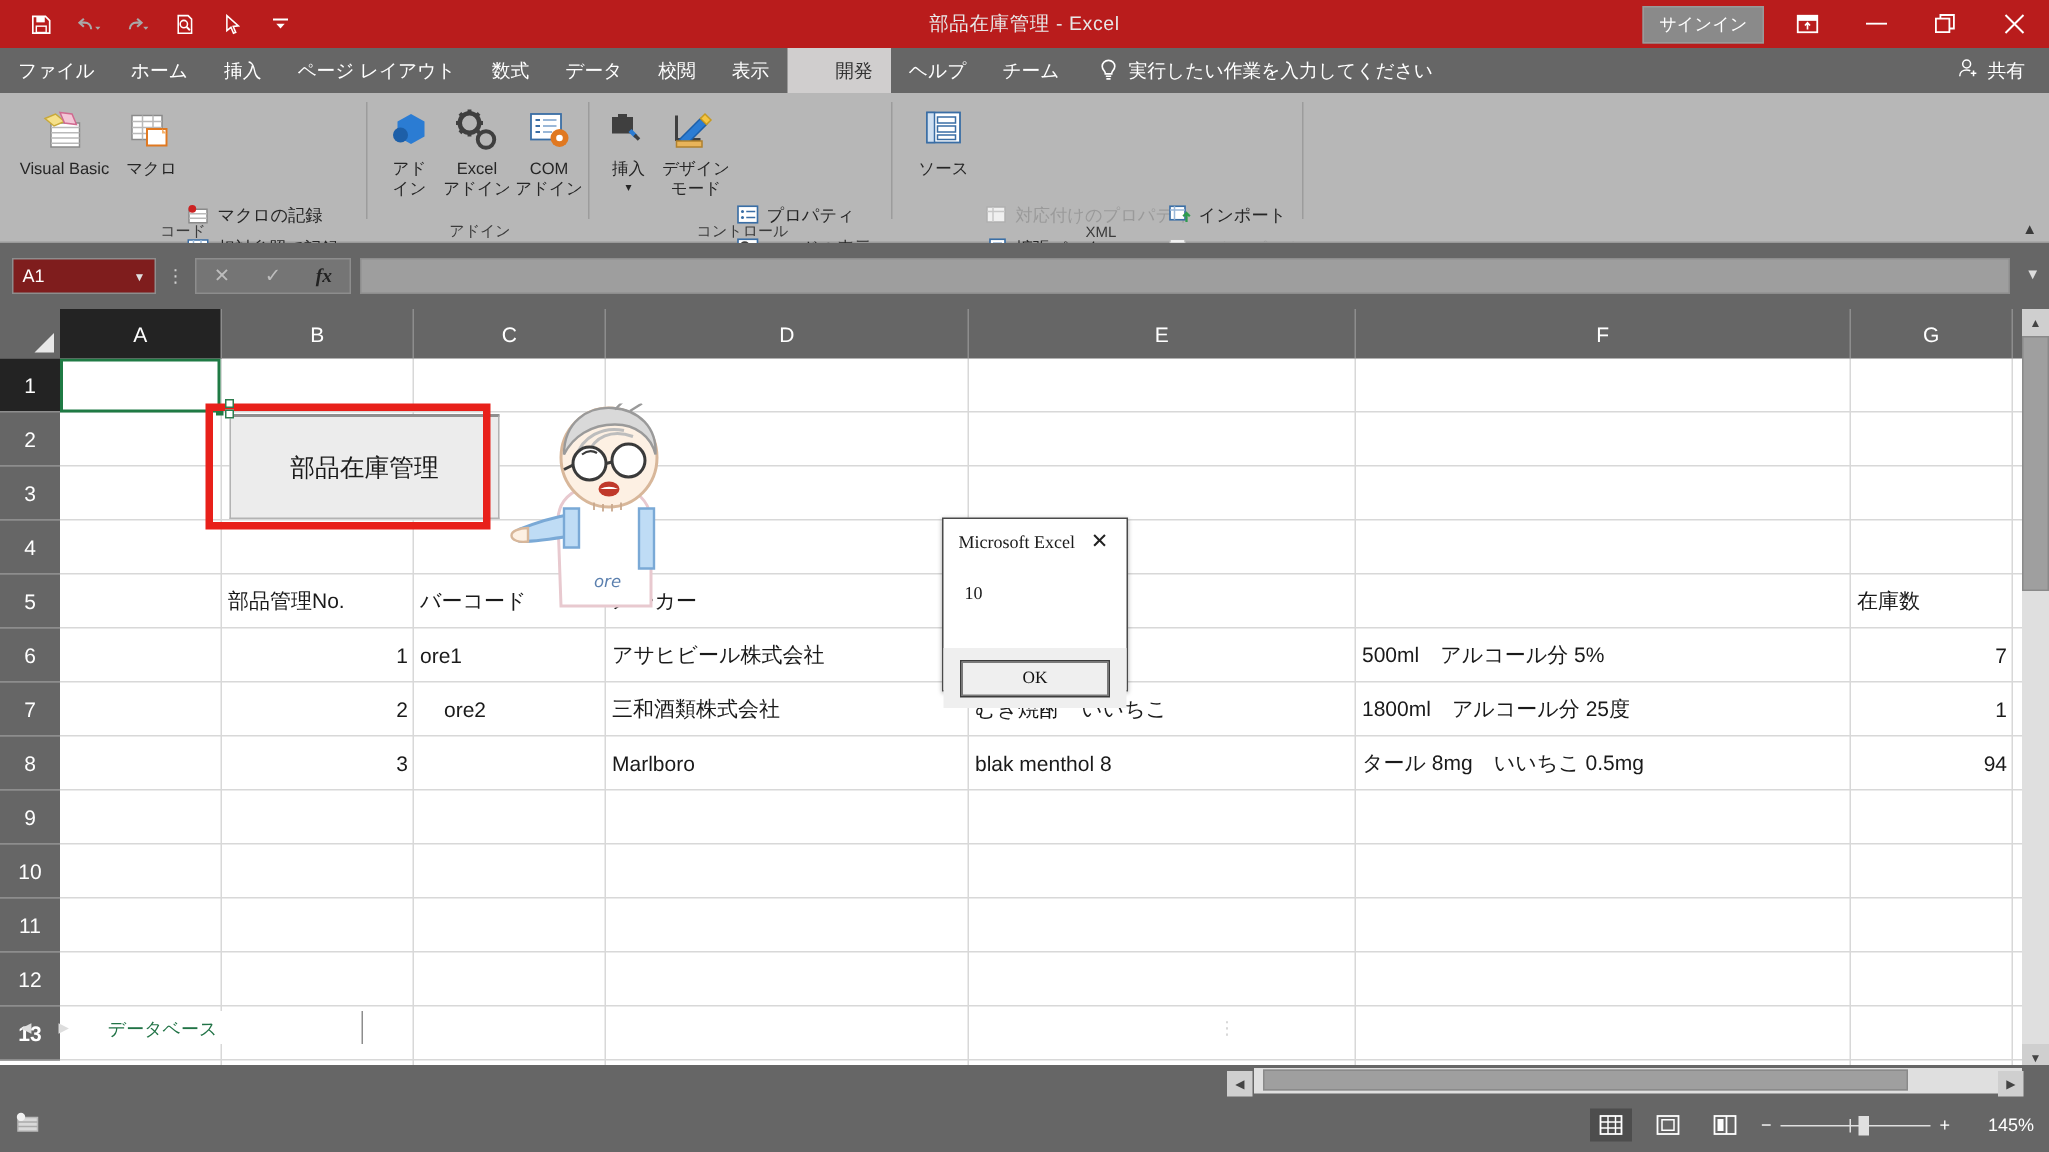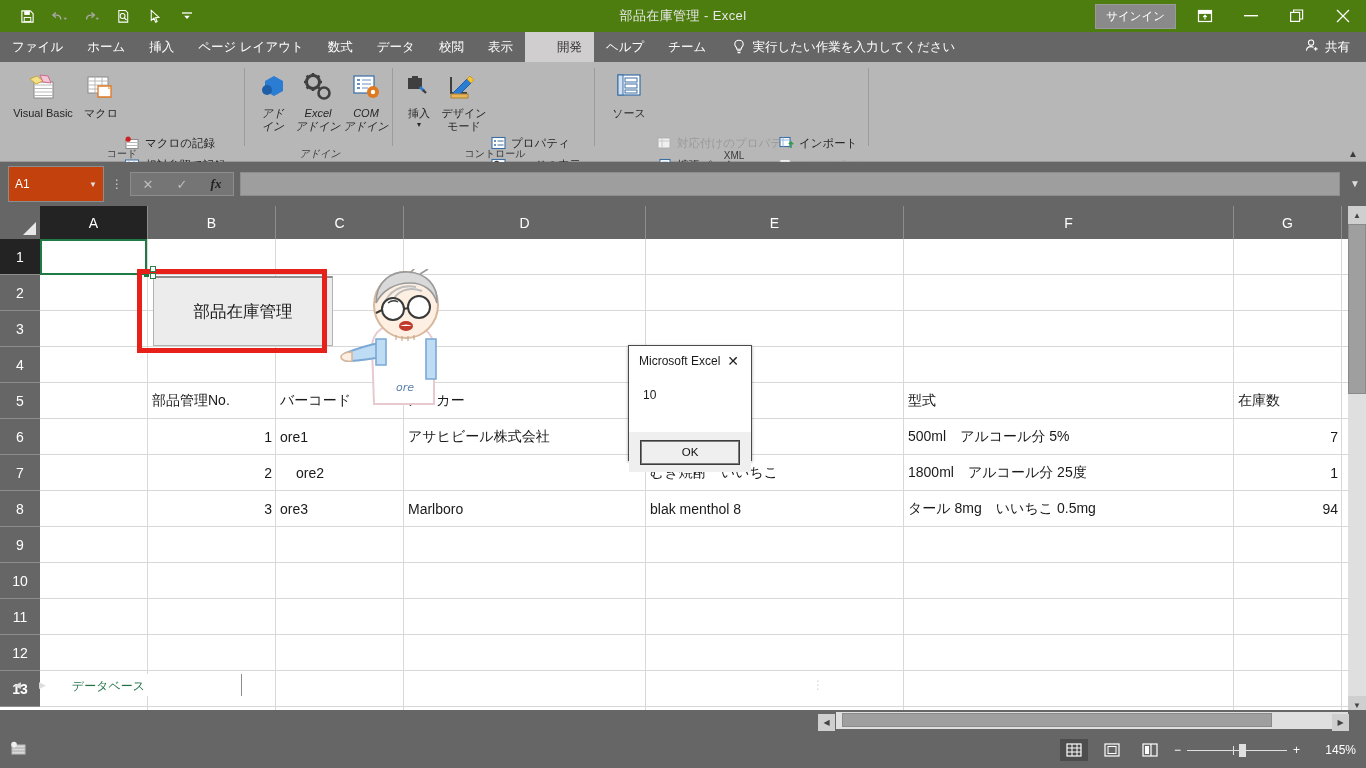--- a/index.html
+++ b/index.html
@@ -5,21 +5,21 @@
   * { box-sizing: border-box; margin:0; padding:0; }
   html,body { width:1366px; height:768px; overflow:hidden; }
   body {
     font-family: "Liberation Sans", "DejaVu Sans", sans-serif;
     background:#ffffff;
     -webkit-font-smoothing:antialiased;
   }
   
   .titlebar{
     position:absolute; left:0; top:0; width:1366px; height:32px;
-    background:#4d7c0f; color:#ffffff; display:flex; align-items:center;
+    background:#b91c1c; color:#ffffff; display:flex; align-items:center;
   }
   .qat{ display:flex; align-items:center; height:32px; padding-left:12px; gap:2px;}
   .qat-btn{
     width:30px;height:26px;display:flex;align-items:center;justify-content:center;
     color:#ffffff; font-size:13px; line-height:1;
   }
   .qat-btn.dim{ color:#a9a9a9; }
   .qat-btn svg{ display:block; }
   .title-center{
     position:absolute;left:0;top:0;width:1366px;height:32px;
@@ -75,21 +75,21 @@
   }
   .smallbtn.disabled{ color:#9a9a9a; }
   .smallbtn .ic{ width:16px;height:16px;display:flex;align-items:center;justify-content:center;}
   .collapse-ribbon{position:absolute;right:8px;bottom:2px;font-size:10px;color:#3b3b3b;}
   
   .fbar{
     position:absolute;left:0;top:162px;width:1366px;height:44px;background:#666666;
     display:flex;align-items:center;
   }
   .namebox{
-    margin-left:8px;width:96px;height:36px;background:#c2410c;border:1px solid #8d8d8d;
+    margin-left:8px;width:96px;height:24px;background:#7f1d1d;border:1px solid #8d8d8d;
     display:flex;align-items:center;justify-content:space-between;padding:0 6px;
     color:#ffffff;font-size:12px;
   }
   .namebox .caret{font-size:8px;color:#e0e0e0;}
   .fdots{width:26px;text-align:center;color:#cfcfcf;font-size:12px;}
   .fbtns{display:flex;align-items:center;gap:0;background:#757575;border:1px solid #8d8d8d;height:24px;}
   .fbtn{width:34px;height:22px;display:flex;align-items:center;justify-content:center;color:#bdbdbd;font-size:13px;}
   .fbtn.fx{color:#222;font-style:italic;font-weight:bold;font-family:"Liberation Serif",serif;}
   .finput{
     flex:1;height:24px;margin-left:6px;margin-right:26px;background:#9e9e9e;border:1px solid #8d8d8d;
@@ -129,20 +129,21 @@
     display:flex;align-items:center;justify-content:center;font-size:16.5px;color:#1a1a1a;
   }
   .annot{ position:absolute;border:5px solid #e8201a; }
   .shandle{position:absolute;width:6px;height:6px;background:#ffffff;border:1px solid #2e7d4f;}
   
   .character{position:absolute;}
   
   .dialog{
     position:absolute;background:#ffffff;border:1px solid #4a4a4a;
     box-shadow:0 1px 3px rgba(0,0,0,.35);
+    font-family:Liberation Serif, serif;
   }
   .dlg-title{
     height:30px;display:flex;align-items:center;justify-content:space-between;
     padding:0 8px 0 10px;font-size:12px;color:#1a1a1a;
   }
   .dlg-close{font-size:14px;color:#222;width:20px;text-align:center;}
   .dlg-body{ padding:12px 14px 0 14px;font-size:12px;color:#1a1a1a;height:56px;}
   .dlg-foot{ background:#efefef;height:40px;display:flex;align-items:center;justify-content:center;}
   .dlg-ok{
     width:98px;height:23px;background:#efefef;border:1px solid #7a7a7a;outline:1px solid #3c3c3c;
@@ -340,21 +341,21 @@
             <path d="M8 1.5l6.5 11.5H1.5z" fill="#f5c542" stroke="#c79a20" stroke-width="1"></path>
             <path d="M8 5.5v4M8 11h.01" stroke="#5a4410" stroke-width="1.4"></path>
           </svg>
       </span>
       <span>マクロのセキュリティ</span>
     </div>
     <div class="glabel">コード</div>
   </div>
   <div class="rsep" style="left:244px;"></div>
 
-  <div class="rgroup" style="left:250px;width:140px;font-style:italic;">
+  <div class="rgroup" style="left:250px;width:140px;">
     <div class="bigbtn" style="left:2px;width:42px;">
       <div class="ic">
         <svg width="34" height="32" viewBox="0 0 34 32">
             <path d="M18 4l9 5v10l-9 5-9-5V9z" fill="#2b7cd3"></path>
             <circle cx="11" cy="18" r="5" fill="#1d5fa8"></circle>
           </svg>
       </div>
       <span style="white-space:pre-line;">アド
 イン</span>
     </div>
@@ -579,38 +580,37 @@
     <div class="gl" style="left:235px;top:0;width:1px;height:475px;"></div>
     <div class="gl" style="left:363px;top:0;width:1px;height:475px;"></div>
     <div class="gl" style="left:605px;top:0;width:1px;height:475px;"></div>
     <div class="gl" style="left:863px;top:0;width:1px;height:475px;"></div>
     <div class="gl" style="left:1193px;top:0;width:1px;height:475px;"></div>
     <div class="gl" style="left:1301px;top:0;width:1px;height:475px;"></div>
 
     <div class="cell" style="left:108px;top:144px;width:128px;height:35px;">部品管理No.</div>
     <div class="cell" style="left:236px;top:144px;width:128px;height:35px;">バーコード</div>
     <div class="cell" style="left:364px;top:144px;width:242px;height:35px;">メーカー</div>
-    <div class="cell" style="left:864px;top:144px;width:330px;height:35px;">型式</div>
     <div class="cell" style="left:1194px;top:144px;width:108px;height:35px;">在庫数</div>
 
     <div class="cell r" style="left:108px;top:180px;width:128px;height:35px;">1</div>
     <div class="cell" style="left:236px;top:180px;width:128px;height:35px;">ore1</div>
     <div class="cell" style="left:364px;top:180px;width:244px;height:35px;">アサヒビール株式会社</div>
     <div class="cell" style="left:606px;top:180px;width:258px;height:35px;">スーパードライ</div>
     <div class="cell" style="left:864px;top:180px;width:330px;height:35px;">500ml　アルコール分 5%</div>
     <div class="cell r" style="left:1194px;top:180px;width:108px;height:35px;">7</div>
 
     <div class="cell r" style="left:108px;top:216px;width:128px;height:35px;">2</div>
     <div class="cell" style="left:252px;top:216px;width:128px;height:35px;">ore2</div>
+    <div class="cell" style="left:364px;top:216px;width:244px;height:35px;">三和酒類株式会社</div>
     <div class="cell" style="left:606px;top:216px;width:258px;height:35px;">むぎ焼酎　いいちこ</div>
     <div class="cell" style="left:864px;top:216px;width:330px;height:35px;">1800ml　アルコール分 25度</div>
     <div class="cell r" style="left:1194px;top:216px;width:108px;height:35px;">1</div>
 
     <div class="cell r" style="left:108px;top:252px;width:128px;height:35px;">3</div>
-    <div class="cell" style="left:236px;top:252px;width:128px;height:35px;">ore3</div>
     <div class="cell" style="left:364px;top:252px;width:244px;height:35px;">Marlboro</div>
     <div class="cell" style="left:606px;top:252px;width:258px;height:35px;">blak menthol 8</div>
     <div class="cell" style="left:864px;top:252px;width:330px;height:35px;">タール 8mg　いいちこ 0.5mg</div>
     <div class="cell r" style="left:1194px;top:252px;width:108px;height:35px;">94</div>
 
     <div class="selbox" style="left:0px;top:0px;width:107px;height:36px;"></div>
     <div class="selhandle" style="left:104px;top:33px;"></div>
 
     <div class="shapebtn" style="left:113px;top:37px;width:180px;height:70px;">
       <span>部品在庫管理</span>

